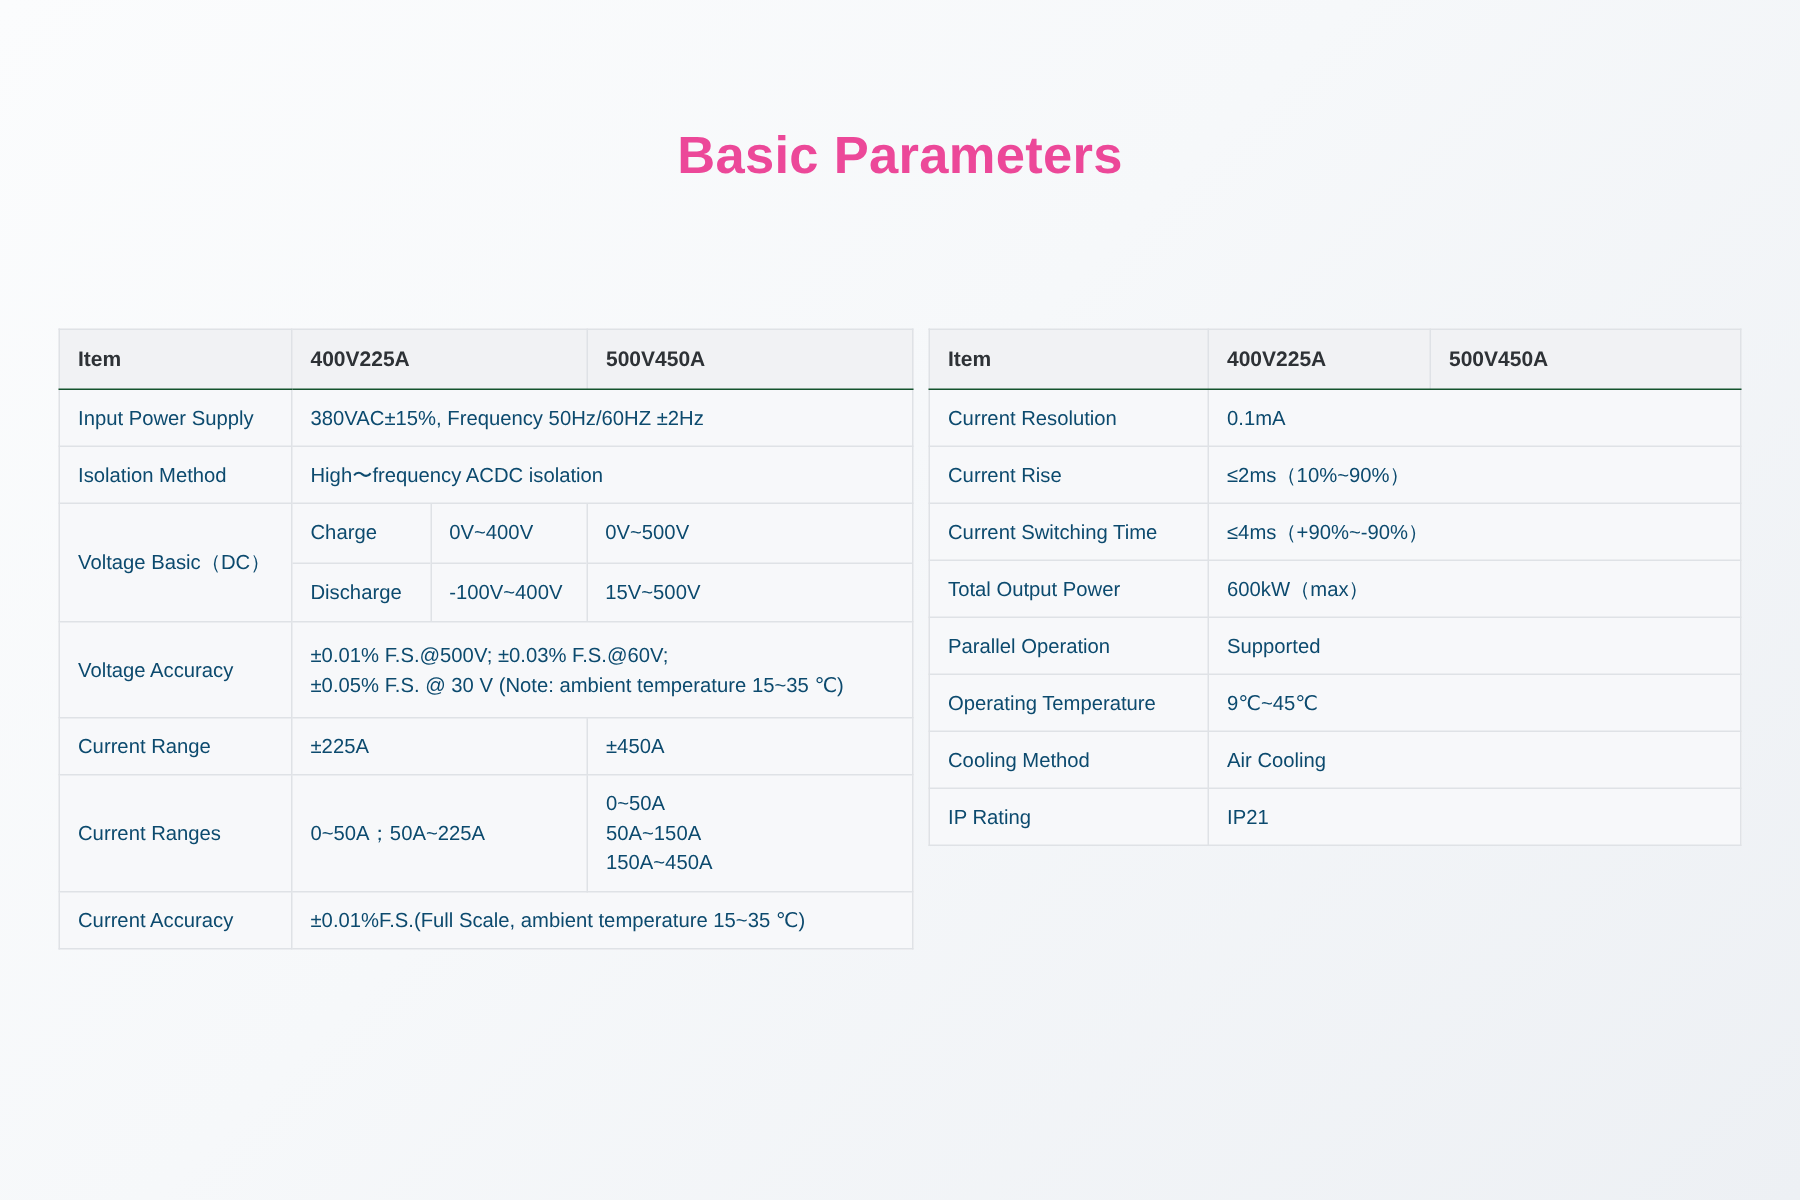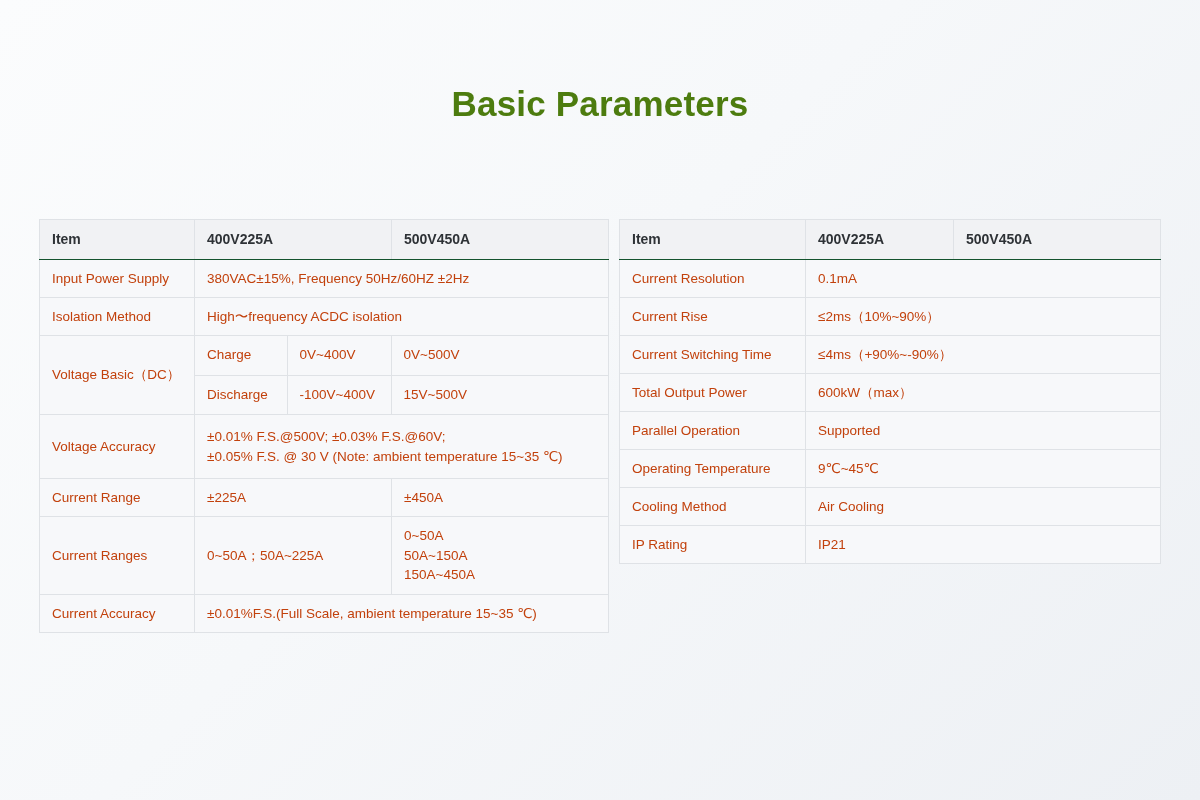--- a/index.html
+++ b/index.html
@@ -26,21 +26,21 @@
   
   .page-title {
     position: absolute;
     top: 84px;
     left: 0;
     width: 1200px;
     text-align: center;
     font-size: 35px;
     font-weight: bold;
     letter-spacing: 0.2px;
-    color: #4d7c0f;
+    color: #ec4899;
   }
 
   
   .tables {
     position: absolute;
     top: 219px;
     left: 39px;
     width: 1122px;
     display: flex;
     justify-content: space-between;
@@ -57,21 +57,21 @@
 
   .spec-table.left  { width: 569px; }
   .spec-table.right { width: 541px; }
 
   .spec-table td, .spec-table th {
     border: 1px solid #dfe2e6;
     padding: 0 12px;
     text-align: left;
     vertical-align: middle;
     font-weight: normal;
-    color: #c2410c;
+    color: #0c4a6e;
     line-height: 1.45;
   }
 
   .spec-table thead th {
     background: #f1f2f4;
     font-weight: bold;
     color: #2e3236;
     font-size: 14px;
     height: 40px;
     border-bottom: 1px solid #14532d;

